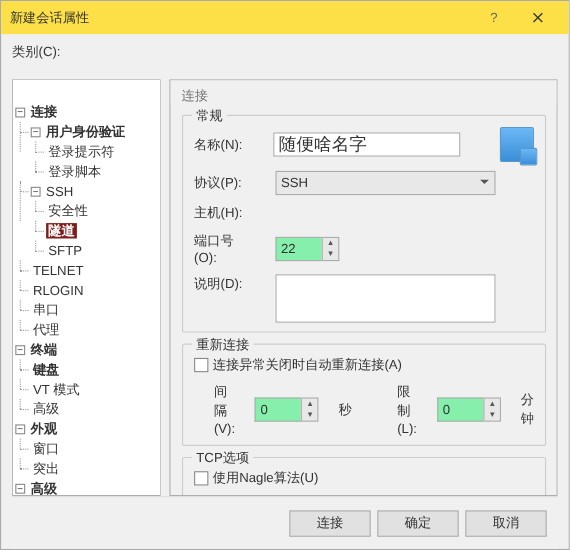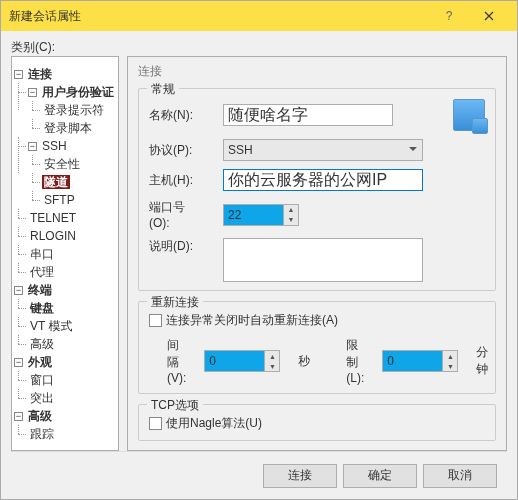--- a/index.html
+++ b/index.html
@@ -2,23 +2,23 @@
 <html><head>
 <meta charset="utf-8">
 <style>
 *{box-sizing:border-box;margin:0;padding:0;font-family:"Microsoft YaHei","Segoe UI",sans-serif;font-size:12px;color:#333}
 body{background:#eee}
 .dialog{width:518px;height:500px;background:#f0f0f0;display:flex;flex-direction:column;border:1px solid #aaa}
 .titlebar{height:30px;display:flex;align-items:center;padding:0 8px;background:#fde047}
 .titlebar .title{flex:1;font-size:12px}
 .titlebar .btn{width:40px;height:30px;display:flex;align-items:center;justify-content:center;color:#666}
 .body{flex:1;display:flex;flex-direction:column;padding:8px 10px 0 10px;overflow:hidden}
-.cat-label{margin-bottom:0}
+.cat-label{margin-bottom:16px}
 .panes{flex:1;display:flex;gap:8px;overflow:hidden}
-.tree{width:108px;border:1px solid #adadad;background:#fff;padding:8px 2px;overflow:auto}
+.tree{width:135px;border:1px solid #adadad;background:#fff;padding:20px 2px;overflow:auto}
 .tree ul{list-style:none;padding-left:0}
 .tree ul ul{padding-left:14px}
 .tree li{position:relative;line-height:18px;white-space:nowrap}
 .tree li::before{content:"";position:absolute;left:-10px;top:0;bottom:50%;border-left:1px dotted #999}
 .tree li::after{content:"";position:absolute;left:-10px;top:9px;width:8px;border-top:1px dotted #999}
 .tree>ul>li::before,.tree>ul>li::after{display:none}
 .tw{display:inline-block;width:9px;height:9px;border:1px solid #888;margin-right:3px;vertical-align:middle;text-align:center;line-height:7px;font-size:9px;background:#fff}
 .tree .lbl{padding:0 2px}
 .tree .bold{font-weight:700}
 .tree .sel{background:#7f1d1d;color:#fff}
@@ -29,21 +29,21 @@
 .group-title{position:absolute;top:-8px;left:8px;background:#f0f0f0;padding:0 4px;font-size:12px}
 .row{display:flex;align-items:center;margin-bottom:8px;gap:18px}
 .row:last-child{margin-bottom:0}
 .lblcol{width:56px}
 .textbox{border:1px solid #adadad;background:#fff;height:22px;padding:2px 4px;font-size:16px}
 .textbox.hl{border:1px solid #0078d7}
 .select{border:1px solid #adadad;background:#e8e8e8;height:22px;padding:1px 4px;font-size:12px;appearance:none;position:relative}
 .select-wrap{position:relative;display:inline-block}
 .select-wrap::after{content:"";position:absolute;right:6px;top:8px;border:4px solid transparent;border-top-color:#555;pointer-events:none}
 .spin{display:flex}
-.spin input{border:1px solid #adadad;border-right:none;width:60px;height:22px;padding:2px 4px;background:#0ea5e9}
+.spin input{border:1px solid #adadad;border-right:none;width:42px;height:22px;padding:2px 4px;background:#86efac}
 .spin .btns{display:flex;flex-direction:column;border:1px solid #adadad;height:22px;width:16px;background:#e8e8e8}
 .spin .btns div{flex:1;display:flex;align-items:center;justify-content:center;font-size:7px;color:#555}
 .textarea{border:1px solid #adadad;background:#fff;width:100%;height:44px;resize:none;padding:2px 4px}
 .checkbox{display:flex;align-items:center;gap:4px}
 .checkbox .box{width:13px;height:13px;border:1px solid #888;background:#fff}
 .iconimg{width:32px;height:32px;background:linear-gradient(#6cb7f5,#3a8fd8);border:1px solid #5a98c8;border-radius:2px;position:relative}
 .iconimg::before{content:"";position:absolute;right:-4px;bottom:-4px;width:14px;height:14px;background:linear-gradient(#6cb7f5,#3a8fd8);border:1px solid #5a98c8;border-radius:2px}
 .footer{display:flex;justify-content:flex-end;align-items:center;height:48px;border-top:1px solid #ddd;padding:0 10px;gap:6px;background:#f0f0f0}
 .footer button{width:74px;height:24px;border:1px solid #adadad;background:#e1e1e1}
 </style>
@@ -122,21 +122,20 @@
               <input class="textbox" style="width: 170px;" value="随便啥名字">
               <span style="flex:1"></span>
               <div class="iconimg"></div>
             </div>
             <div class="row">
               <span class="lblcol">协议(P):</span>
               <span class="select-wrap" style="width:200px"><input class="select" style="width: 200px;" readonly="" value="SSH"></span>
             </div>
             <div class="row">
               <span class="lblcol">主机(H):</span>
-              <input class="textbox hl" style="width: 200px;" value="你的云服务器的公网IP">
             </div>
             <div class="row">
               <span class="lblcol">端口号(O):</span>
               <div class="spin">
                 <input value="22" style="">
                 <div class="btns">
                     <div>▲</div>
                     <div>▼</div>
                   </div>
               </div>

